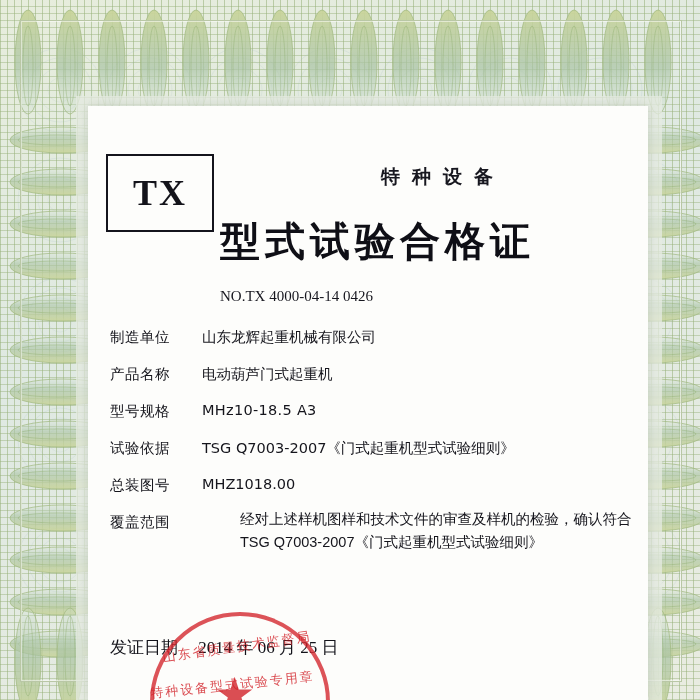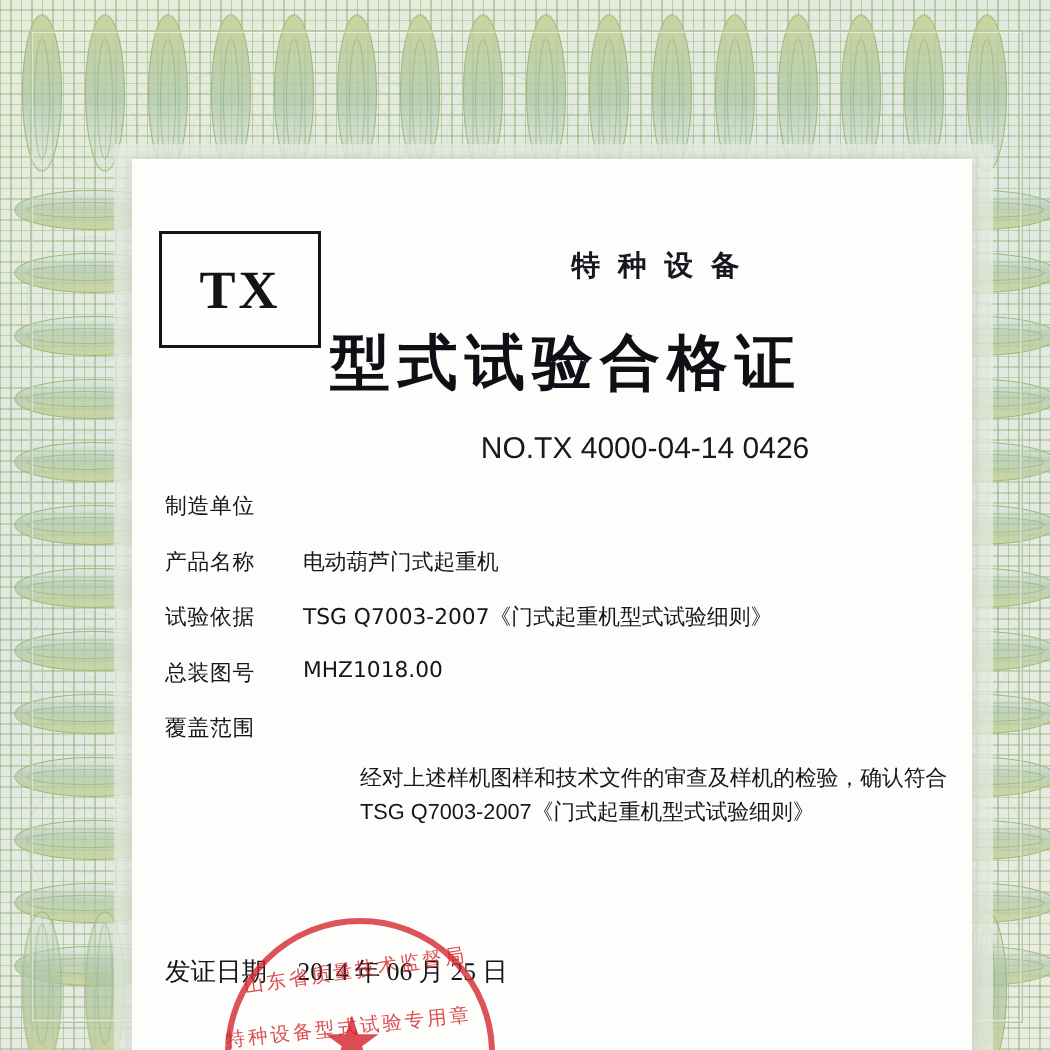--- a/index.html
+++ b/index.html
@@ -96,23 +96,22 @@
     font-size: 40px;
     letter-spacing: 5px;
     font-family: "DejaVu Serif", serif;
     font-weight: 700;
     color: #0f0f16;
   }
   .cert-no {
     position: absolute;
     left: 132px; top: 182px;
     width: 420px;
-    text-align: center;
-    font-size: 20px;
-    font-family: Liberation Sans, sans-serif;
+    font-size: 15px;
+    font-family: Liberation Serif, serif;
     color: #17171f;
   }
 
   .fields {
     position: absolute;
     left: 22px; top: 222px;
     width: 520px;
   }
   .field-row {
     position: relative;
@@ -339,24 +338,29 @@
       <span>TX</span>
     </div>
 
     <div class="title-small">特种设备</div>
     <div class="title-big">型式试验合格证</div>
     <div class="cert-no">NO.TX 4000-04-14 0426</div>
 
     <div class="fields">
       <div class="field-row">
         <span class="field-label">制造单位</span>
+        <span class="field-value">山东龙辉起重机械有限公司</span>
       </div>
       <div class="field-row">
         <span class="field-label">产品名称</span>
         <span class="field-value">电动葫芦门式起重机</span>
+      </div>
+      <div class="field-row">
+        <span class="field-label">型号规格</span>
+        <span class="field-value mono-gap">MHz10-18.5    A3</span>
       </div>
       <div class="field-row">
         <span class="field-label">试验依据</span>
         <span class="field-value">TSG Q7003-2007《门式起重机型式试验细则》</span>
       </div>
       <div class="field-row">
         <span class="field-label">总装图号</span>
         <span class="field-value">MHZ1018.00</span>
       </div>
       <div class="field-row">

